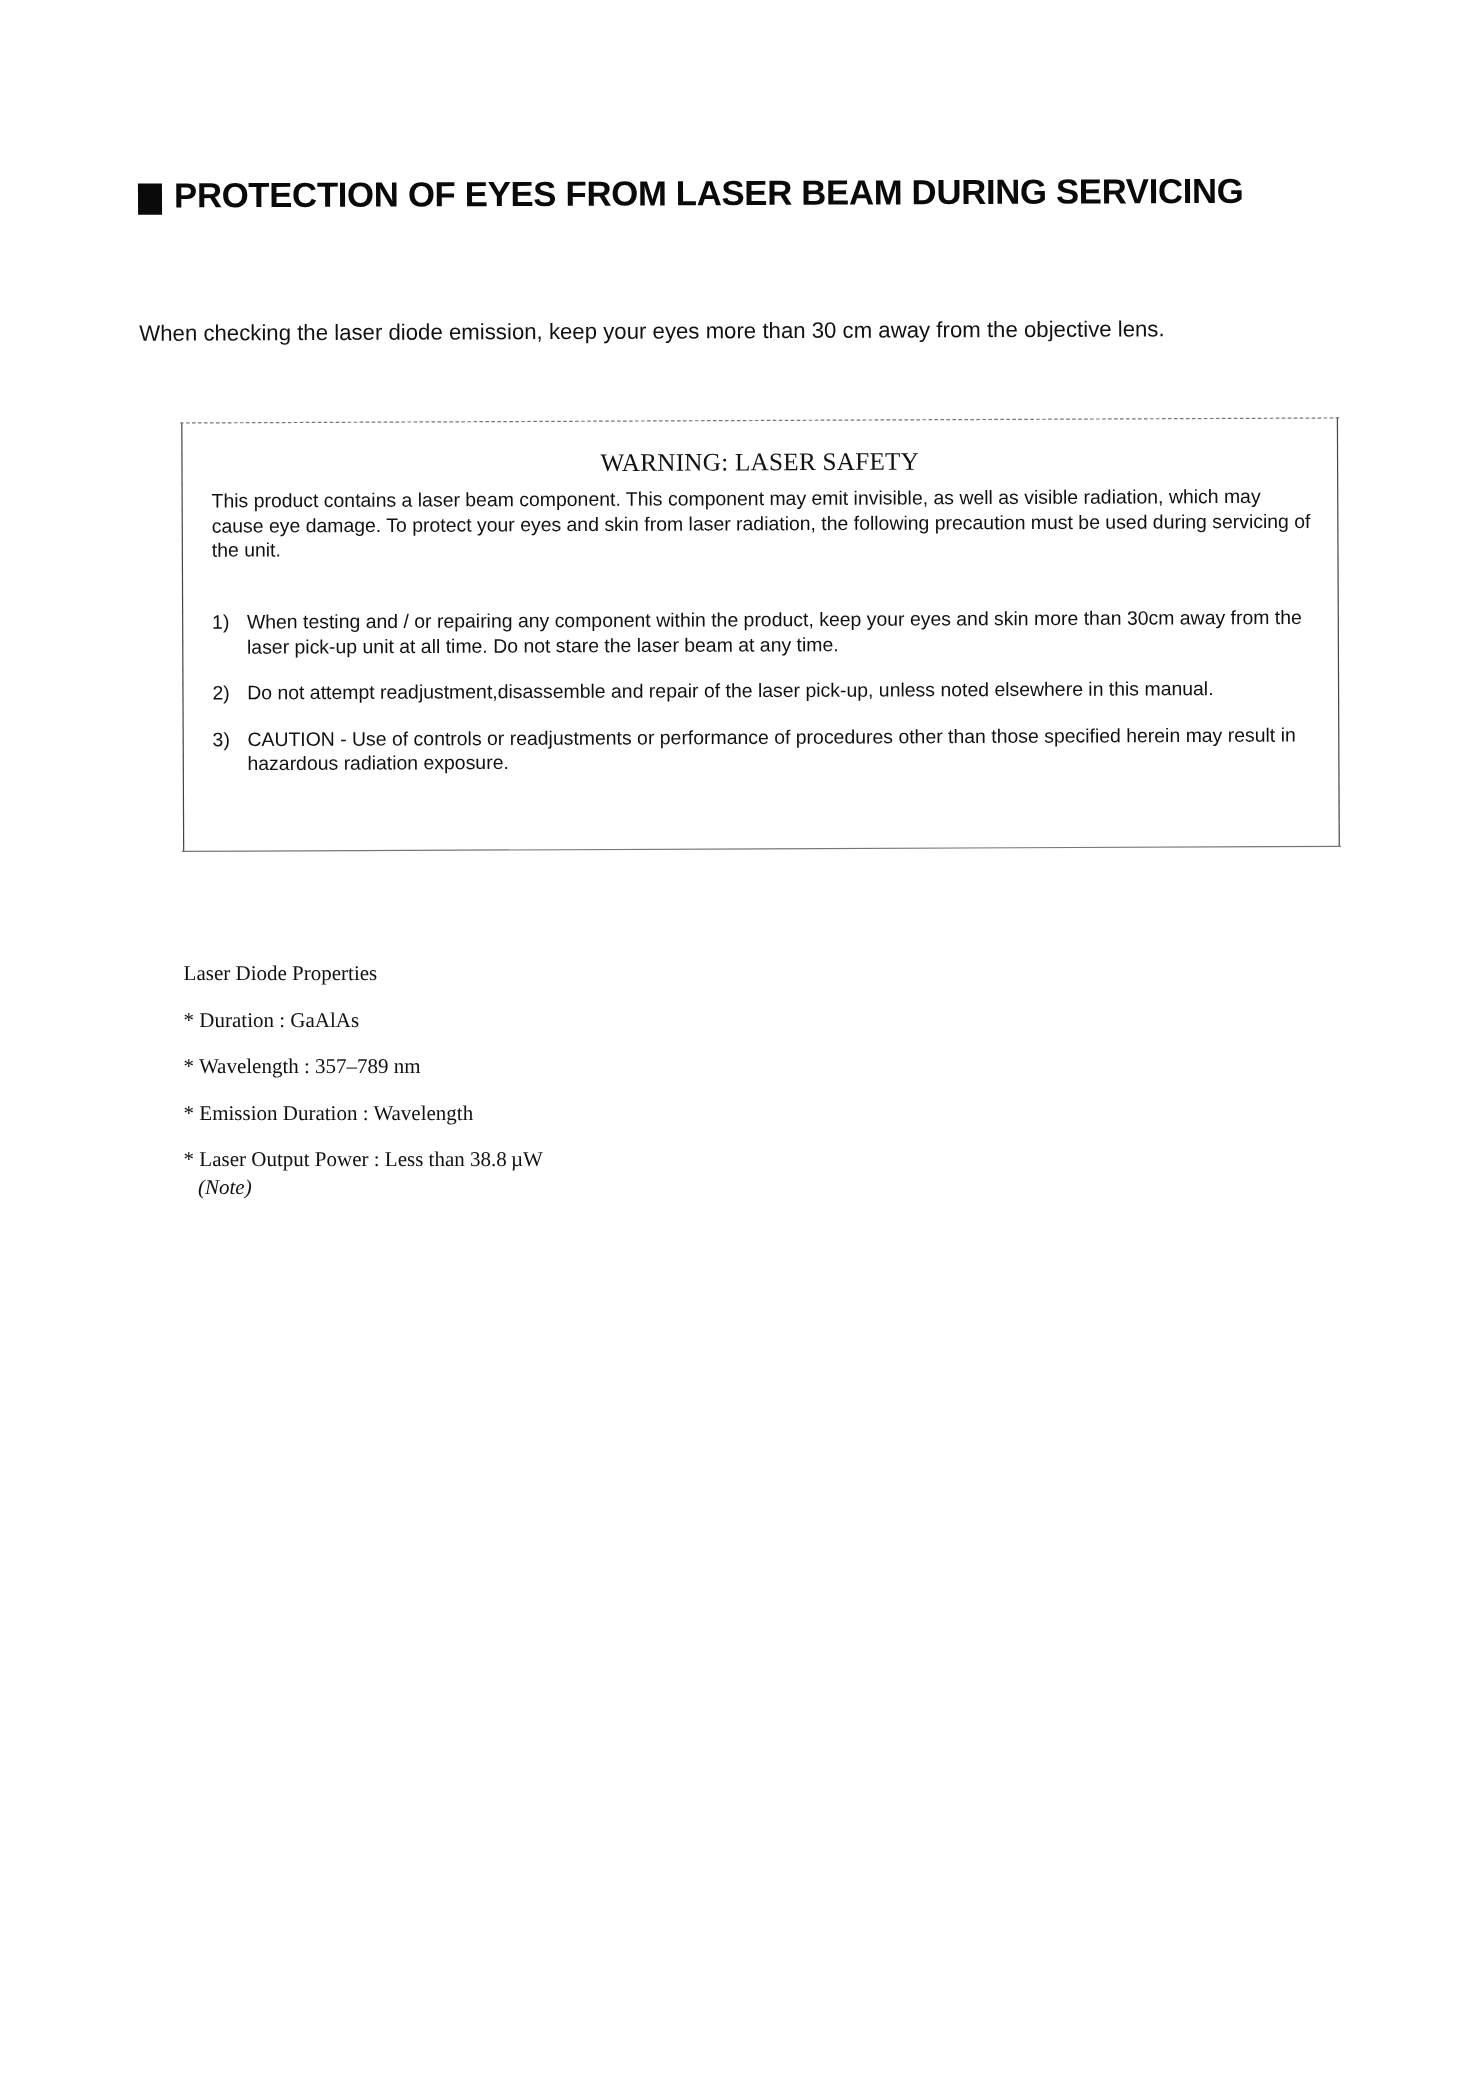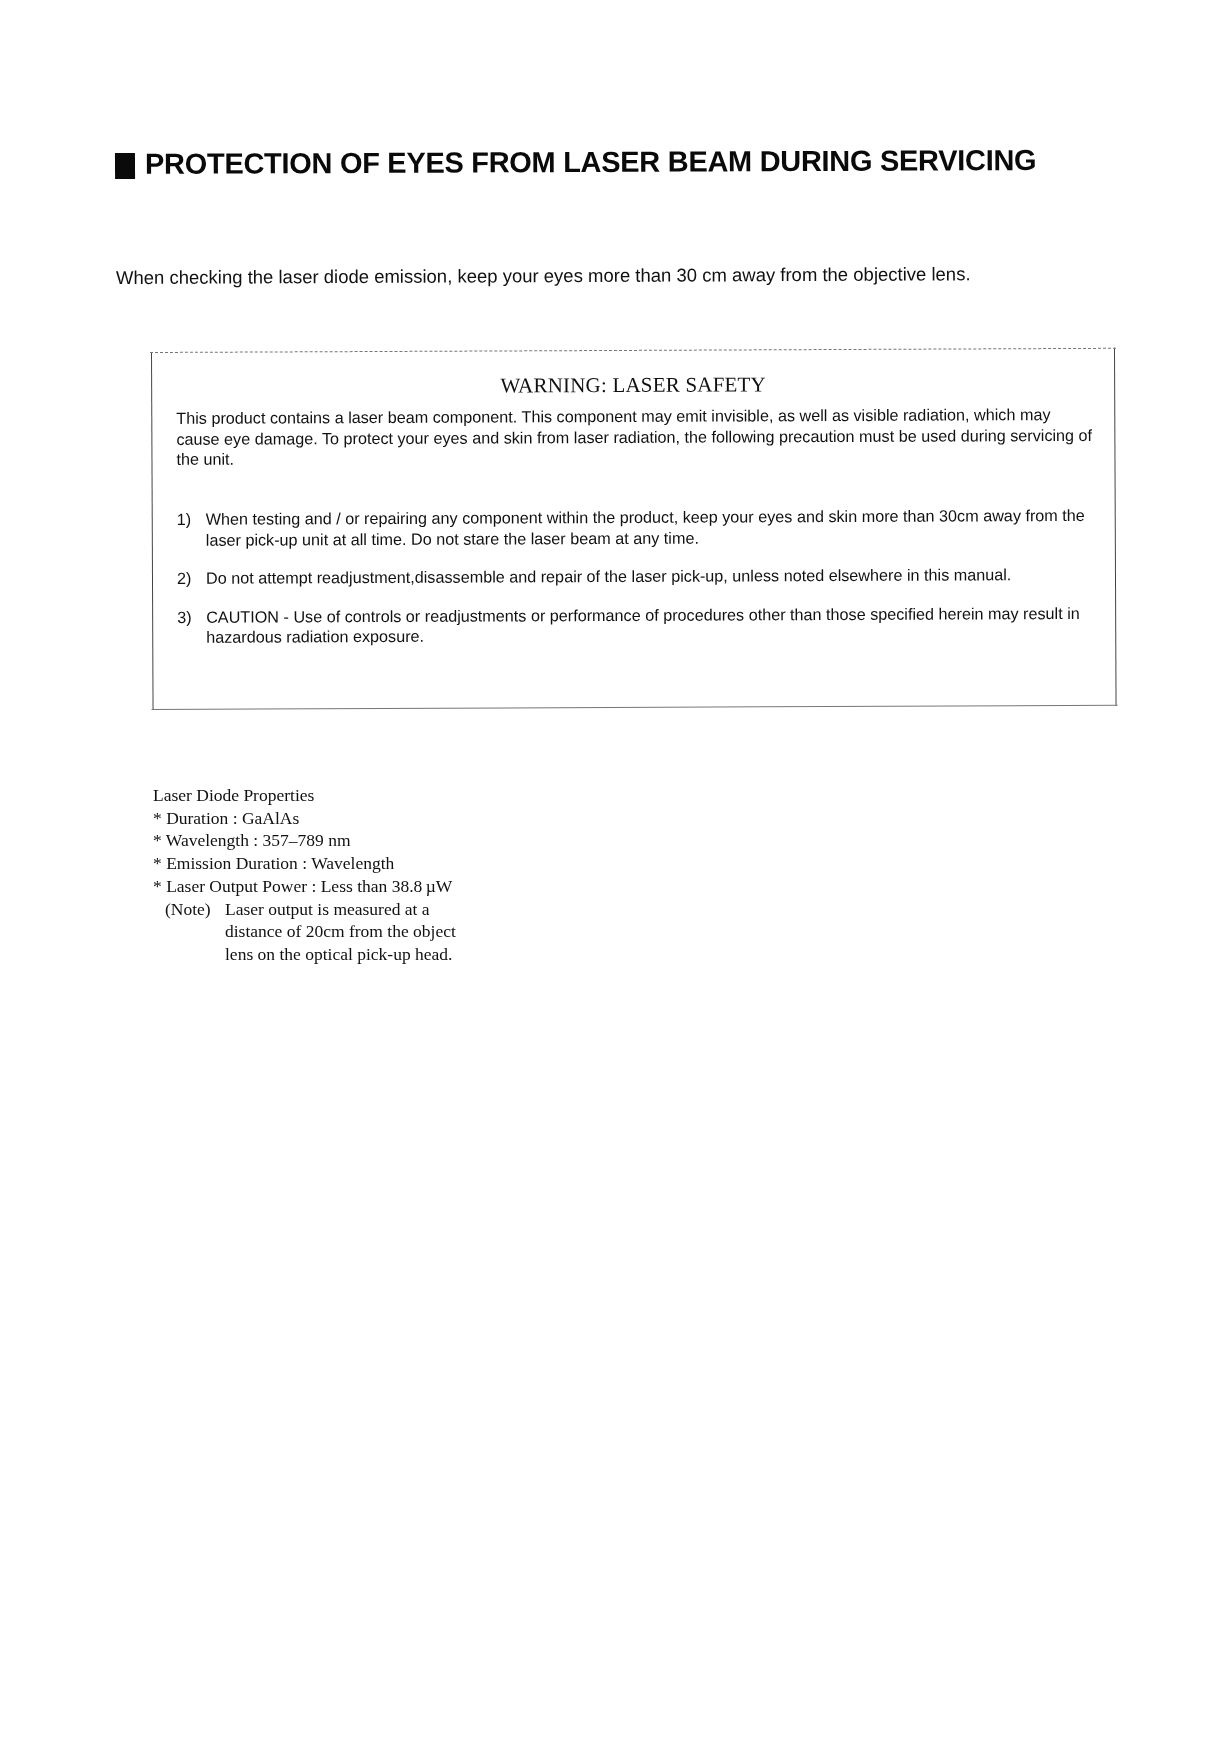--- a/index.html
+++ b/index.html
@@ -120,29 +120,31 @@
       position: absolute;
       left: 153px;
       top: 784px;
       font-family: "Liberation Serif", serif;
       font-size: 17.5px;
       line-height: 22.7px;
       color: #111;
     }
     .prop-line {
       white-space: nowrap;
+      margin-top: 16px;
     }
     .note-row {
       display: flex;
       padding-left: 12px;
     }
     .note-label {
       width: 60px;
       flex: 0 0 60px;
       white-space: nowrap;
+      font-style: italic;
     }
     .note-text {
       white-space: pre-line;
       padding-left: 0px;
     }
   </style>
 </head>
 <body>
 
 <div class="page-title">
@@ -172,17 +174,14 @@
 </div>
 
 <div class="properties">
   <div class="prop-line">Laser Diode Properties</div>
   <div class="prop-line">* Duration : GaAlAs</div>
   <div class="prop-line">* Wavelength : 357–789 nm</div>
   <div class="prop-line">* Emission Duration : Wavelength</div>
   <div class="prop-line">* Laser Output Power : Less than 38.8 µW</div>
   <div class="note-row">
     <span class="note-label">(Note)</span>
-    <span class="note-text">Laser output is measured at a
-distance of 20cm from the object
-lens on the optical pick-up head.</span>
   </div>
 </div>
 
 </body></html>

